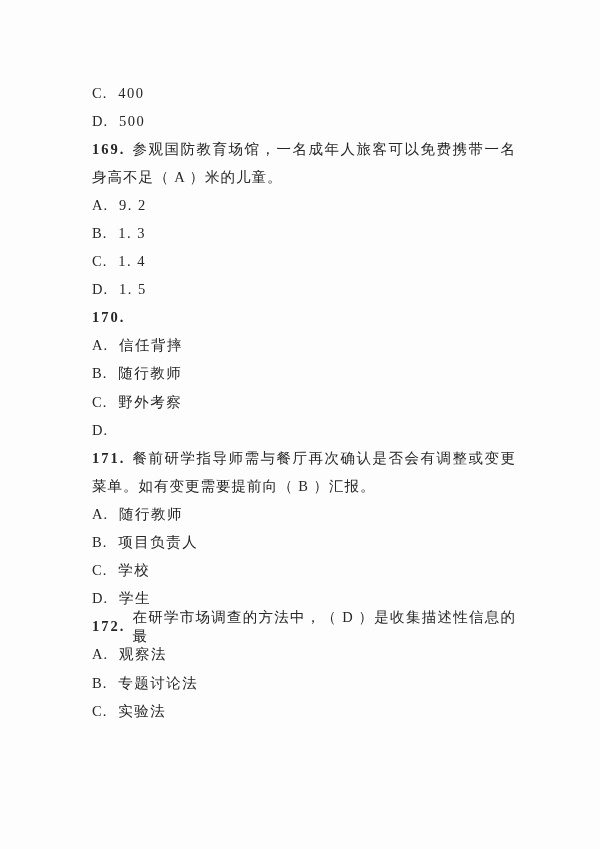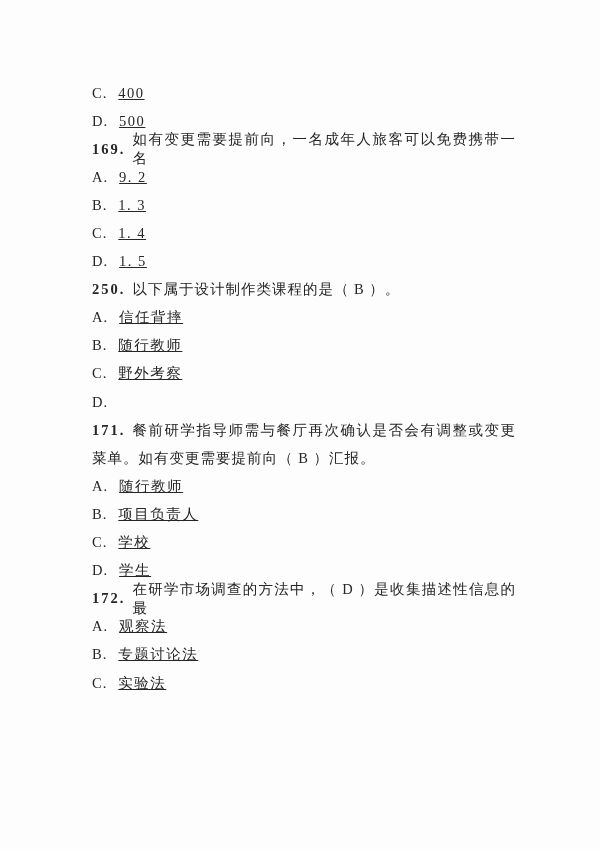--- a/index.html
+++ b/index.html
@@ -41,21 +41,20 @@
     flex: 0 0 auto;
     font-weight: bold;
   }
   .olabel {
     margin-right: 11px;
     letter-spacing: 1px;
     flex: 0 0 auto;
   }
   .otext {
     letter-spacing: 1.5px;
-    text-decoration: underline;
   }
   
   .stem-full .stem-text {
     flex: 1 1 auto;
     display: block;
     text-align: justify;
     text-align-last: justify;
     white-space: normal;
   }
 </style>
@@ -69,42 +68,44 @@
       <span class="olabel">C.</span>
       <span class="otext">400</span>
     </div>
     <div class="line option">
       <span class="olabel">D.</span>
       <span class="otext">500</span>
     </div>
 
     <div class="line stem stem-full">
       <span class="qnum">169.</span>
-      <span class="stem-text">如有变更需要提前向，一名成年人旅客可以免费携带一名</span>
+      <span class="stem-text">参观国防教育场馆，一名成年人旅客可以免费携带一名</span>
+    </div>
+    <div class="line stem">
+      <span>身高不足（ A ）米的儿童。</span>
     </div>
     <div class="line option">
       <span class="olabel">A.</span>
       <span class="otext">9. 2</span>
     </div>
     <div class="line option">
       <span class="olabel">B.</span>
       <span class="otext">1. 3</span>
     </div>
     <div class="line option">
       <span class="olabel">C.</span>
       <span class="otext">1. 4</span>
     </div>
     <div class="line option">
       <span class="olabel">D.</span>
       <span class="otext">1. 5</span>
     </div>
 
     <div class="line stem">
-      <span class="qnum">250.</span>
-      <span>以下属于设计制作类课程的是（ B ）。</span>
+      <span class="qnum">170.</span>
     </div>
     <div class="line option">
       <span class="olabel">A.</span>
       <span class="otext">信任背摔</span>
     </div>
     <div class="line option">
       <span class="olabel">B.</span>
       <span class="otext">随行教师</span>
     </div>
     <div class="line option">

